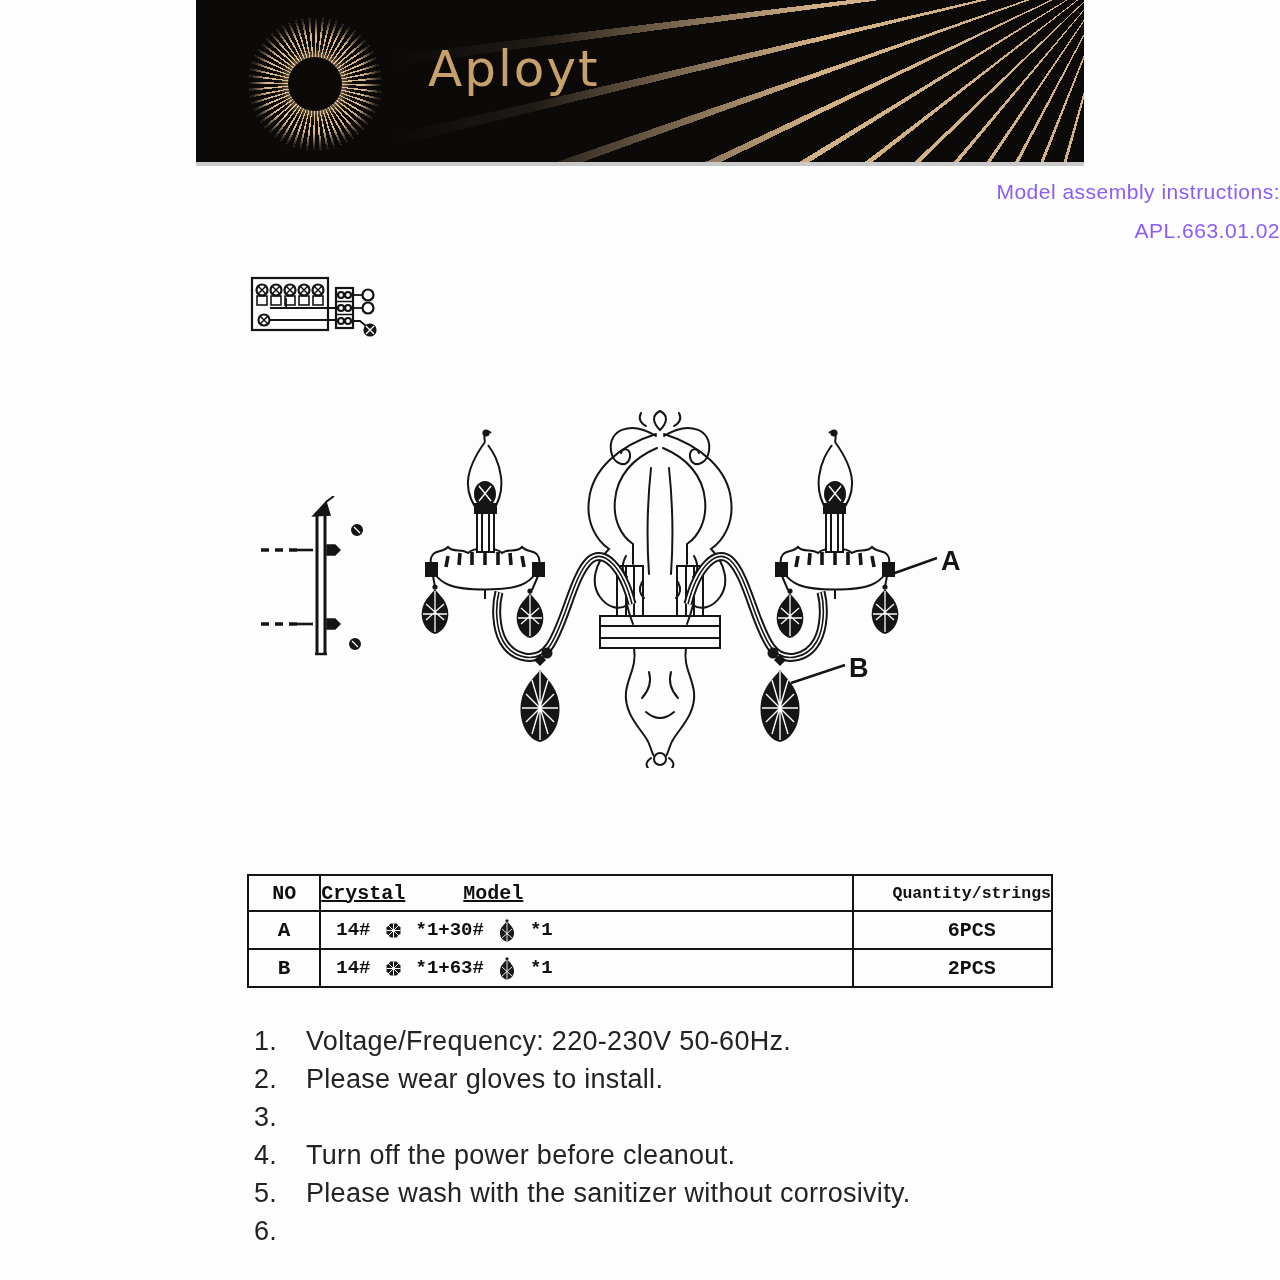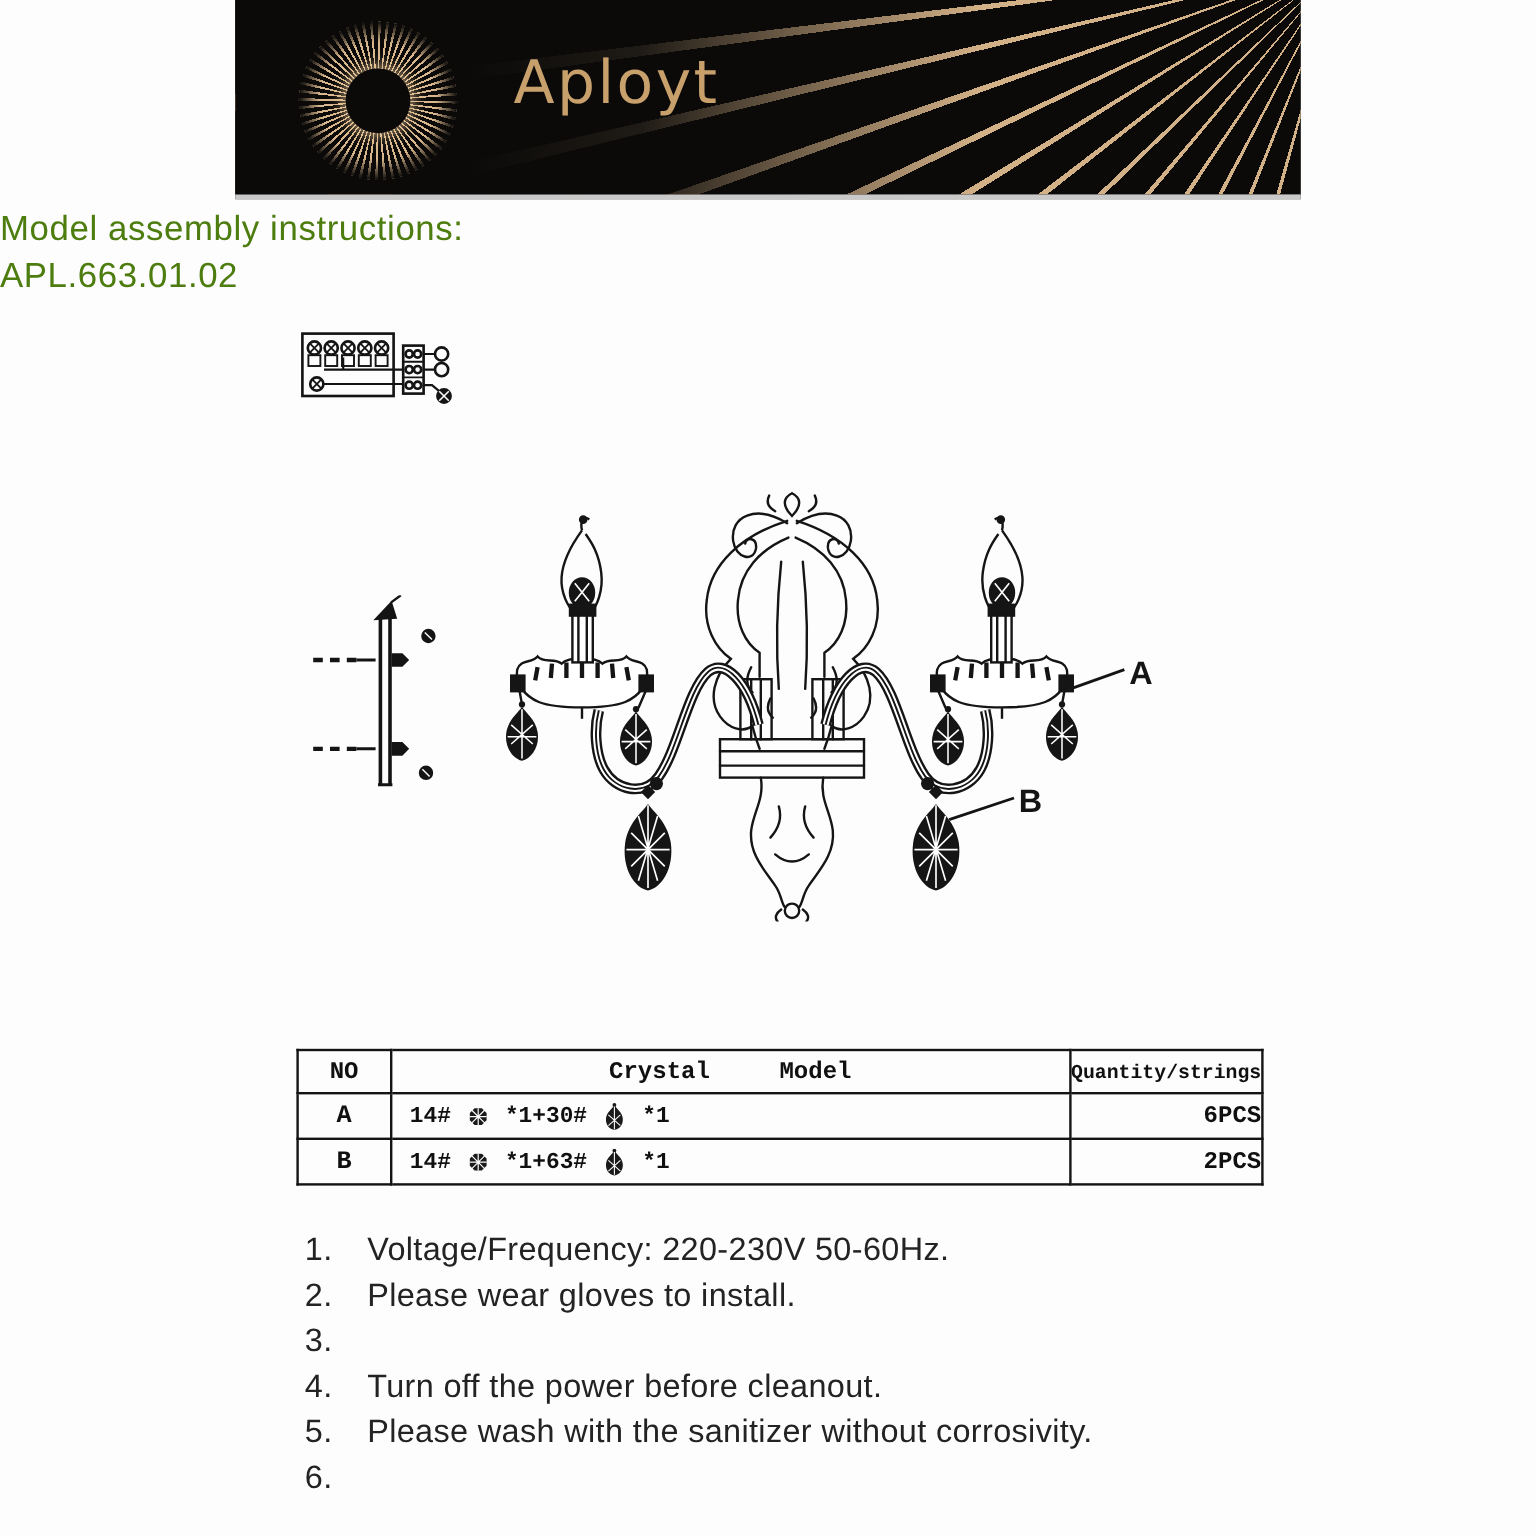--- a/index.html
+++ b/index.html
@@ -19,38 +19,38 @@
        background:repeating-conic-gradient(rgba(228,193,148,0.95) 0deg 2.1deg, rgba(0,0,0,0) 2.1deg 6deg);}
   .logo .fade{position:absolute;inset:0;border-radius:50%;
        background:radial-gradient(circle, rgba(255,228,182,0.75) 0%, rgba(255,228,182,0.28) 20%,
                   rgba(11,10,9,0) 36%, rgba(11,10,9,0) 52%, #0b0a09 71%);}
   .logo .core{position:absolute;left:50%;top:50%;width:54px;height:54px;transform:translate(-50%,-50%);
        background:#0b0a09;border-radius:50%;box-shadow:0 0 12px 3px rgba(242,206,156,0.55);}
   .brand{position:absolute;left:232px;top:40px;font-family:"DejaVu Sans",sans-serif;
        font-size:50px;color:#c8a06b;letter-spacing:2px;}
 
   
-  .title-block{position:absolute;left:0;top:172px;width:1280px;text-align:left;
-       font-size:29px;line-height:39px;letter-spacing:0.5px;color:#4d7c0f;}
+  .title-block{position:absolute;left:0;top:172px;width:1280px;text-align:right;
+       font-size:21px;line-height:39px;letter-spacing:0.5px;color:#8b5cf6;}
 
   
   .fig{position:absolute;}
   svg{display:block;}
   .svglabel{font-family:"Liberation Sans",sans-serif;font-weight:bold;font-size:27px;fill:#141414;}
 
   
   .parts-table{position:absolute;left:247px;top:874px;width:806px;border-collapse:collapse;
        font-family:"Liberation Mono","DejaVu Sans Mono",monospace;font-weight:bold;color:#101010;}
   .parts-table th,.parts-table td{border:2.5px solid #141414;padding:0;}
   .parts-table .col-no{width:76px;text-align:center;}
   .parts-table .col-model{width:567px;}
-  .parts-table .col-qty{width:158px;text-align:right;}
+  .parts-table .col-qty{width:158px;text-align:center;padding-left:39px;}
   .parts-table tr{height:38px;margin-top:20px;}
   .parts-table tr.hdr{height:36px;}
-  .hdr-model{display:flex;justify-content:center;gap:58px;font-size:20px;}
+  .hdr-model{display:flex;gap:58px;font-size:20px;text-decoration:underline;}
   .hdr-no{font-size:20px;}
   .hdr-qty{font-size:16.5px;}
   .cell-no{font-size:21px;}
   .cell-qty{font-size:20px;}
   .model-line{display:flex;align-items:center;gap:15px;padding-left:15px;font-size:19px;}
   .model-line svg{flex:0 0 auto;}
 
   
   .instructions{position:absolute;left:254px;top:1022px;width:800px;
        font-size:27px;line-height:38px;letter-spacing:0.3px;color:#232323;}

